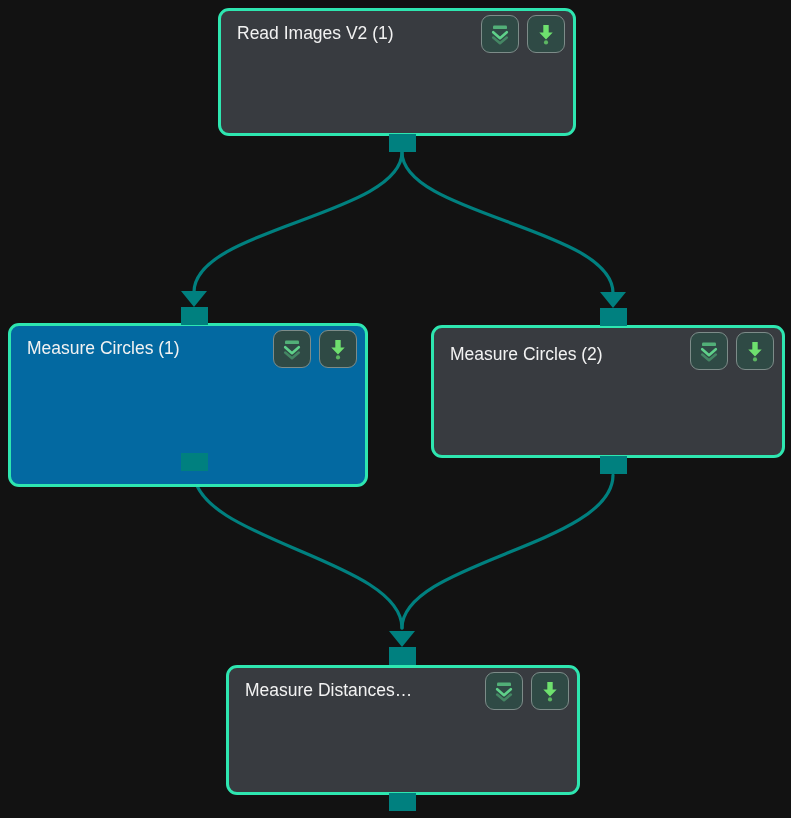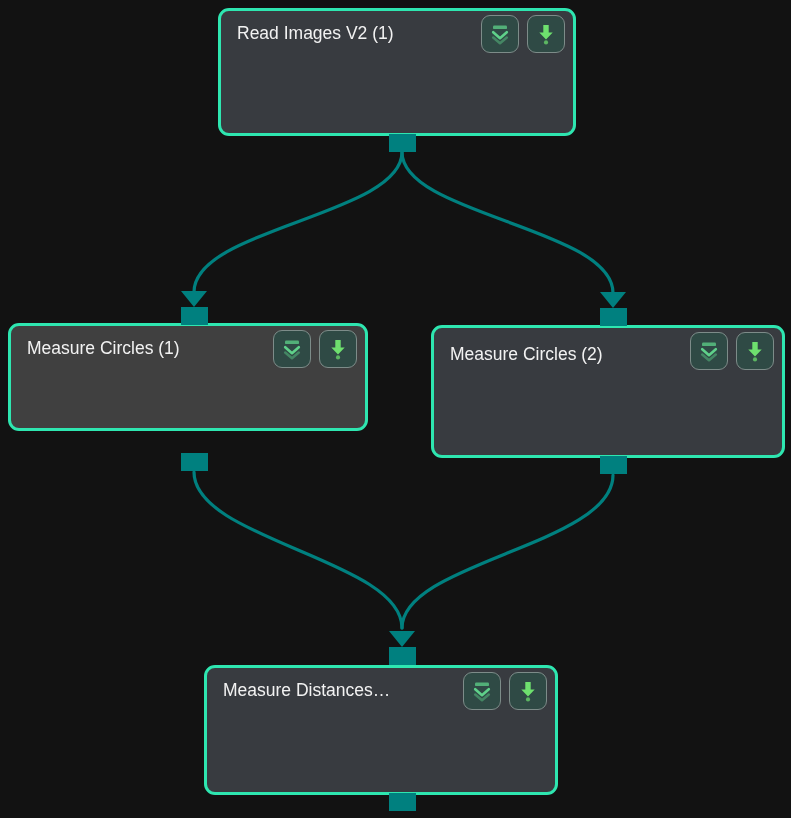--- a/index.html
+++ b/index.html
@@ -122,21 +122,21 @@
               <span>
                 <svg width="24" height="24" viewBox="0 0 24 24">
                   <path d="M9.3 3 h5.4 v7.4 h4.0 L12 17.4 L5.3 10.4 h4.0 Z" fill="#6ee06e"></path>
                   <circle cx="12" cy="20.4" r="2.1" fill="#6ee06e" opacity="0.72"></circle>
                 </svg>
               </span>
             </div>
           </div>
         </div>
       </div>
-      <div class="node" style="left: 8px; top: 323px; width: 360px; height: 108px; background: #404040; border-color: rgb(46, 230, 176);">
+      <div class="node" style="left: 8px; top: 323px; width: 360px; height: 164px; background: #0369a1; border-color: rgb(46, 230, 176);">
         <div class="node-header">
           <div class="node-title" style="color: rgb(242, 242, 242);">Measure Circles (1)</div>
           <div class="node-btns">
             <div class="icon-btn" style="background: rgb(47, 74, 69); border-color: rgb(125, 140, 137);">
               <span>
                 <svg width="24" height="24" viewBox="0 0 24 24">
                   <rect x="5" y="3.5" width="14" height="3.6" rx="1.2" fill="#5fd18a" opacity="0.75"></rect>
                   <path d="M5.2 10.2 L12 16.2 L18.8 10.2" fill="none" stroke="#5fd18a" stroke-width="2.6" stroke-linecap="round" stroke-linejoin="round"></path>
                   <path d="M5.2 15.6 L12 21.2 L18.8 15.6" fill="none" stroke="#5fd18a" stroke-width="2.6" stroke-linecap="round" stroke-linejoin="round" opacity="0.45"></path>
                 </svg>
@@ -170,21 +170,21 @@
               <span>
                 <svg width="24" height="24" viewBox="0 0 24 24">
                   <path d="M9.3 3 h5.4 v7.4 h4.0 L12 17.4 L5.3 10.4 h4.0 Z" fill="#6ee06e"></path>
                   <circle cx="12" cy="20.4" r="2.1" fill="#6ee06e" opacity="0.72"></circle>
                 </svg>
               </span>
             </div>
           </div>
         </div>
       </div>
-      <div class="node" style="left: 204px; top: 665px; width: 354px; height: 130px; background: rgb(56, 59, 64); border-color: rgb(46, 230, 176);">
+      <div class="node" style="left: 226px; top: 665px; width: 354px; height: 130px; background: rgb(56, 59, 64); border-color: rgb(46, 230, 176);">
         <div class="node-header">
           <div class="node-title" style="color: rgb(242, 242, 242);">Measure Distances…</div>
           <div class="node-btns">
             <div class="icon-btn" style="background: rgb(47, 74, 69); border-color: rgb(125, 140, 137);">
               <span>
                 <svg width="24" height="24" viewBox="0 0 24 24">
                   <rect x="5" y="3.5" width="14" height="3.6" rx="1.2" fill="#5fd18a" opacity="0.75"></rect>
                   <path d="M5.2 10.2 L12 16.2 L18.8 10.2" fill="none" stroke="#5fd18a" stroke-width="2.6" stroke-linecap="round" stroke-linejoin="round"></path>
                   <path d="M5.2 15.6 L12 21.2 L18.8 15.6" fill="none" stroke="#5fd18a" stroke-width="2.6" stroke-linecap="round" stroke-linejoin="round" opacity="0.45"></path>
                 </svg>

